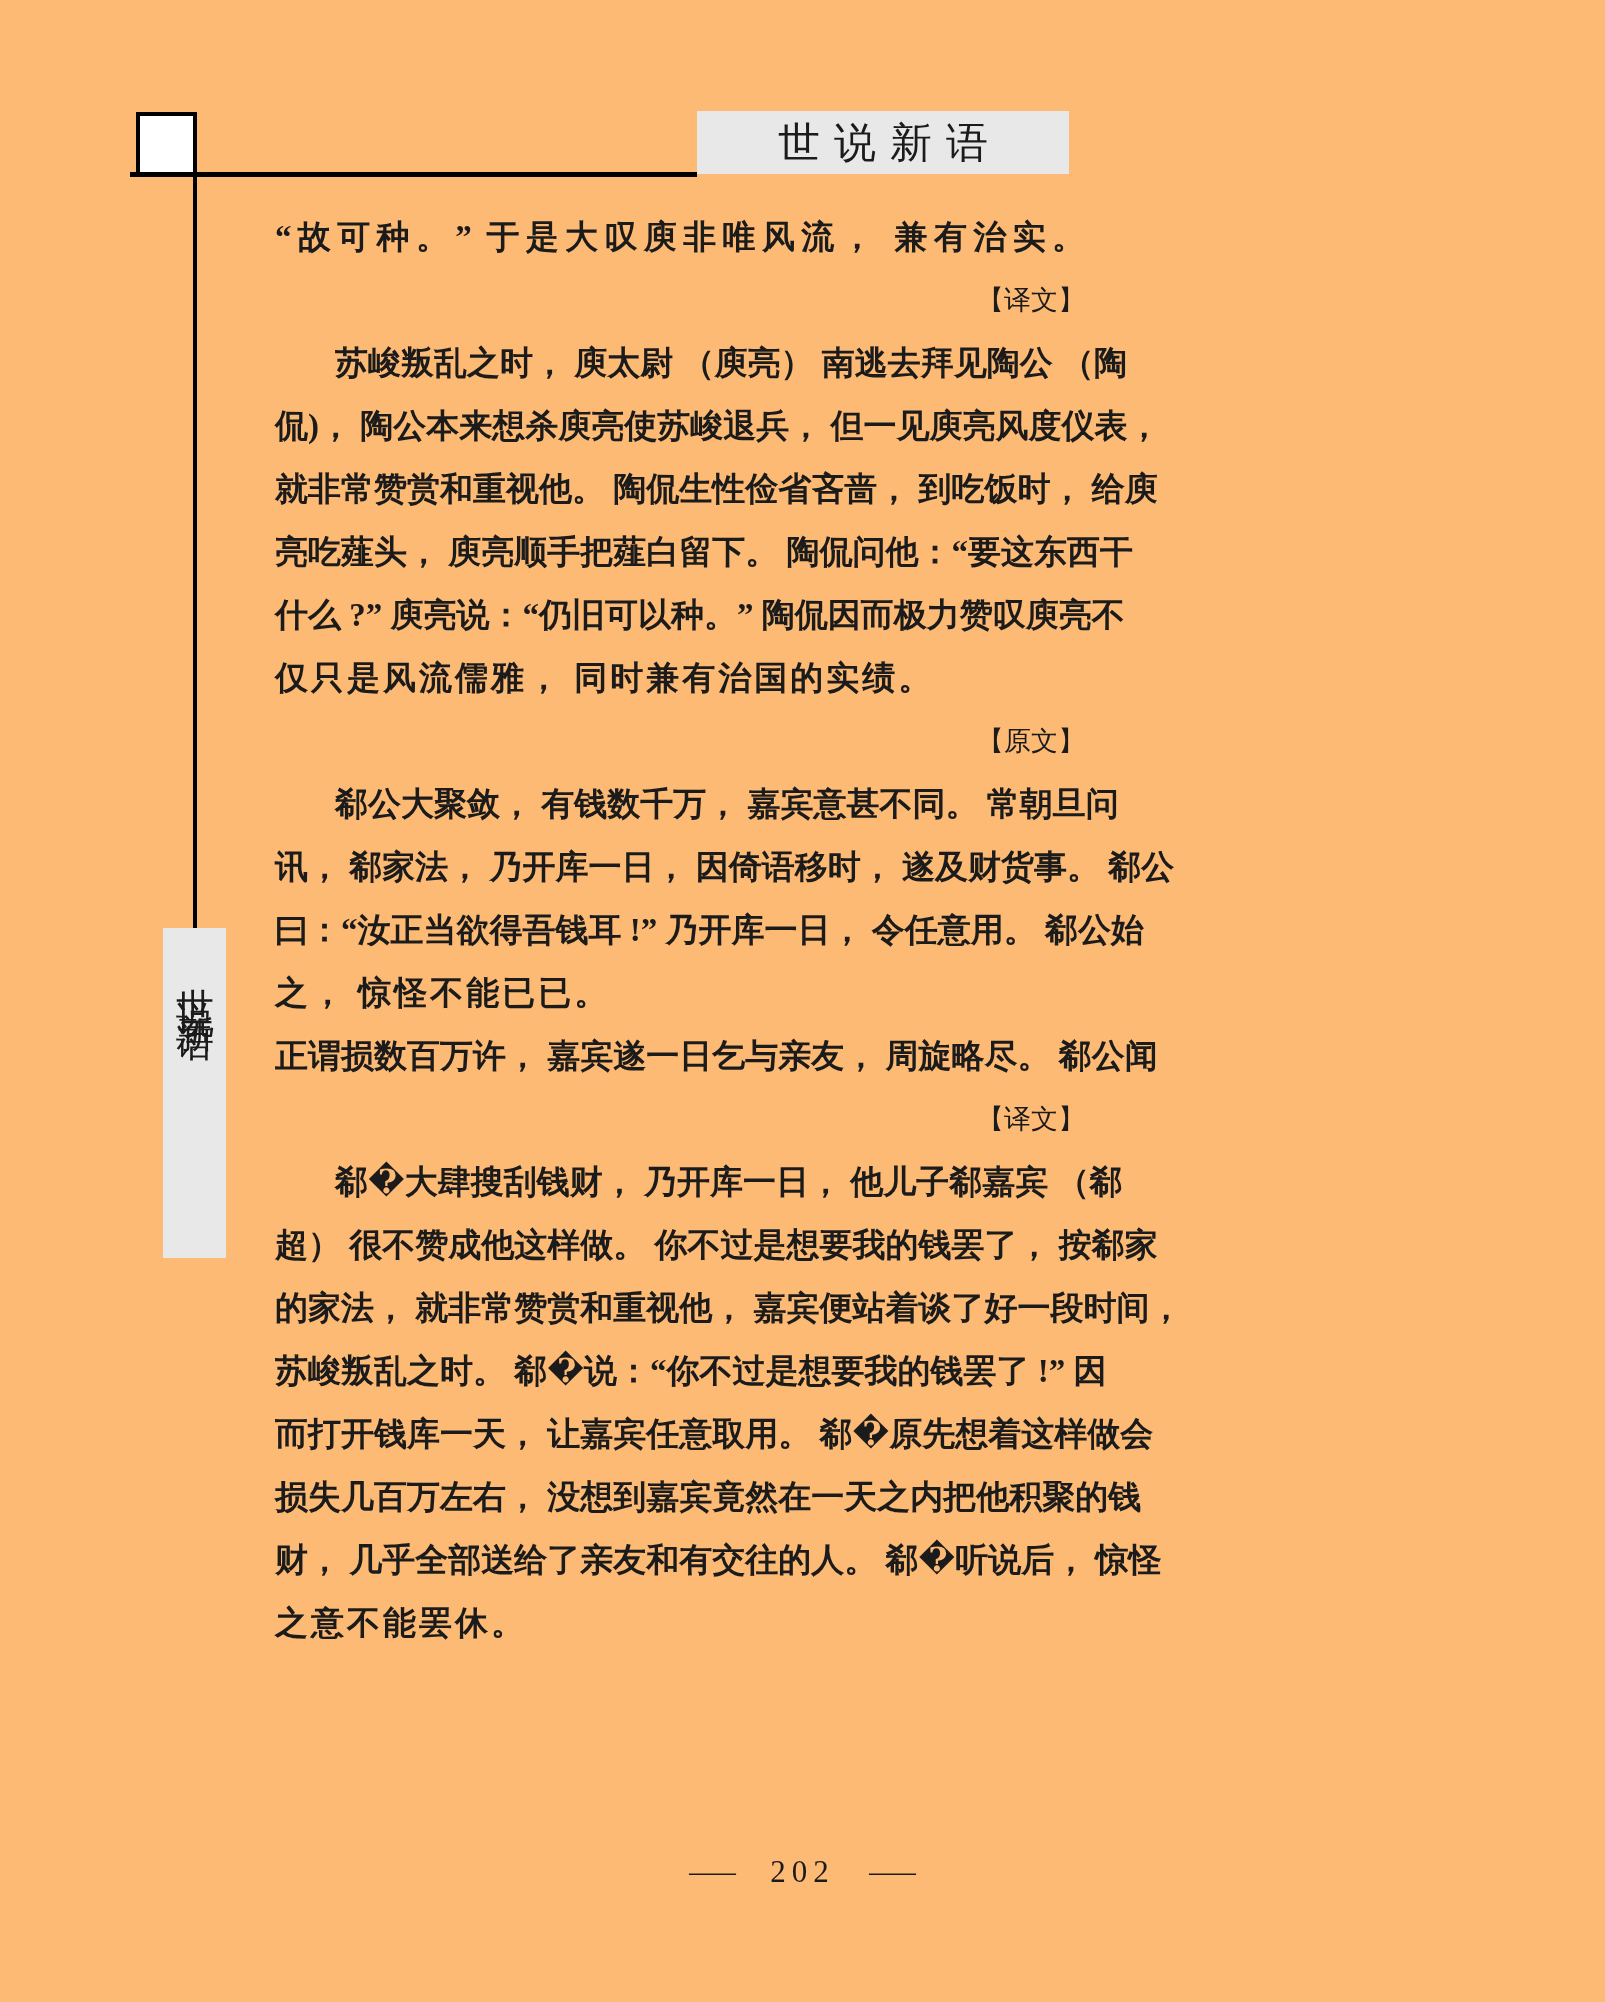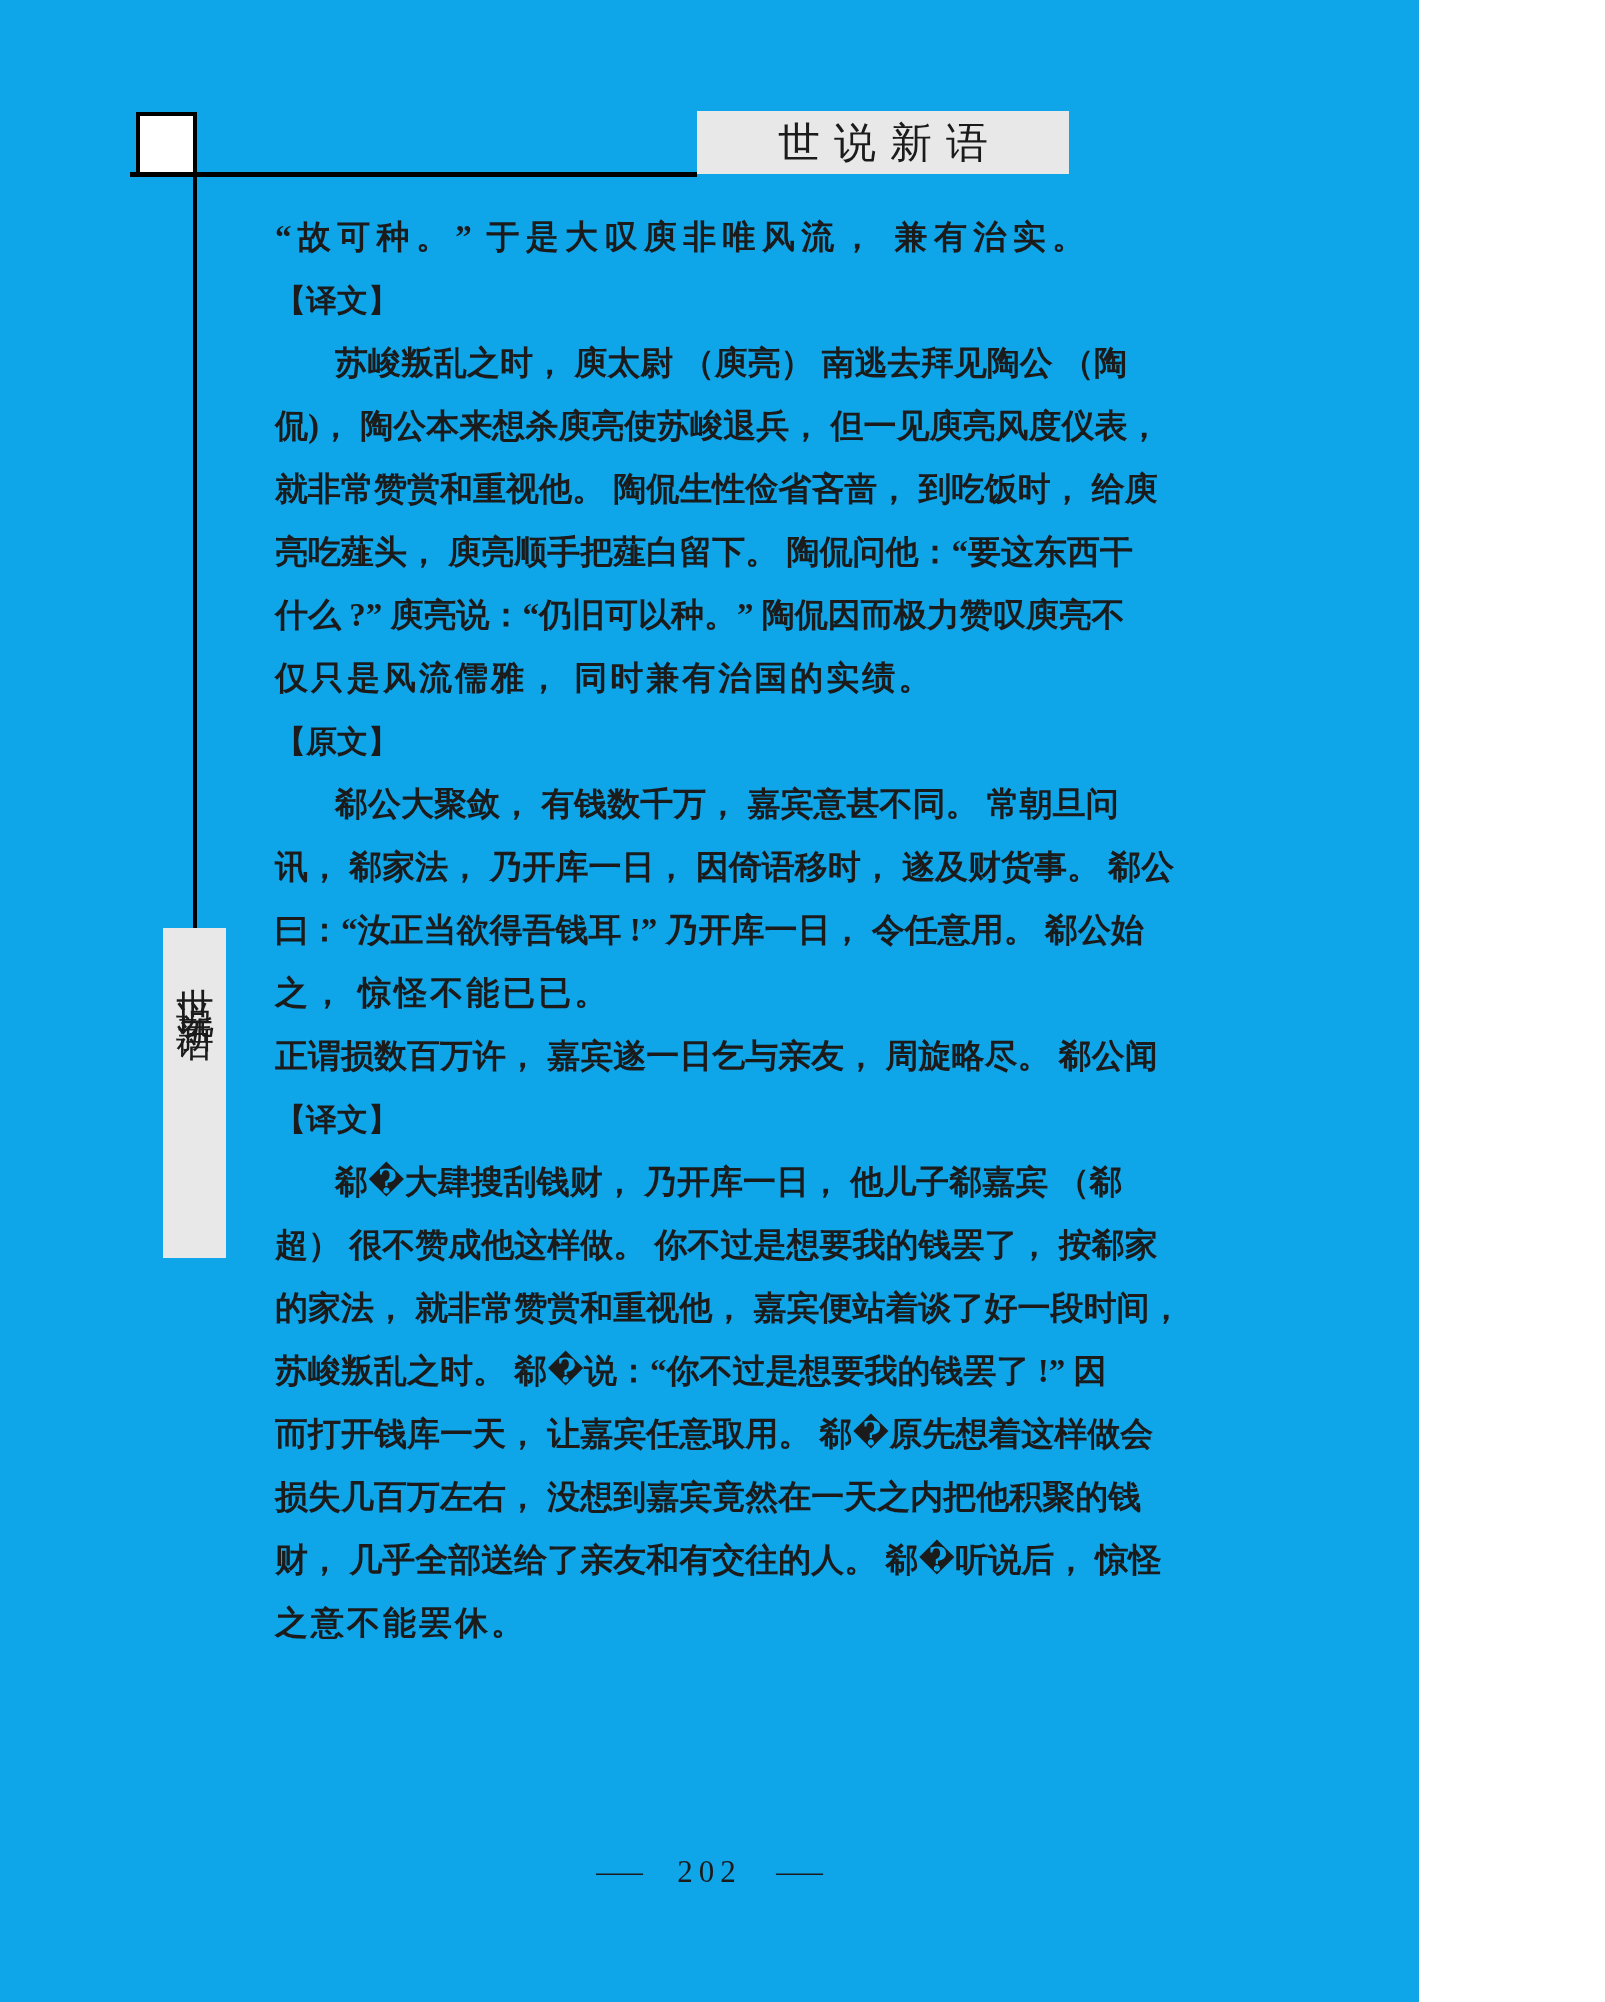--- a/index.html
+++ b/index.html
@@ -1,17 +1,17 @@
 <!DOCTYPE html>
 <html><head>
 <meta charset="utf-8">
 <style>
   html,body { margin:0; padding:0; background:#fff; }
   .page {
-    position:relative; width:1419px; height:2002px; background:#0ea5e9;
+    position:relative; width:1605px; height:2002px; background:#fdba74;
     font-family:"Liberation Serif","DejaVu Serif",serif;
     color:#1b1b1b; overflow:hidden;
   }
   
   .corner-square {
     position:absolute; left:136px; top:112px; width:53px; height:57px;
     border:4px solid #000; background:#fff;
   }
   .vline { position:absolute; left:193px; top:112px; width:4px; height:816px; background:#000; }
   .hrule { position:absolute; left:130px; top:172px; width:567px; height:5px; background:#000; }
@@ -32,22 +32,22 @@
   
   .body-block { position:absolute; left:275px; top:206px; width:810px; }
   .ln {
     height:63px; line-height:63px; font-size:33px;
     text-align:justify; text-align-last:justify; text-justify:inter-character;
     white-space:nowrap; overflow:visible;font-weight:bold;
   }
   .ln.indent { text-indent:60px; }
   .ln.short { text-align-last:left; letter-spacing:3px; }
   .heading {
-    height:63px; line-height:63px; font-size:31px; font-weight:bold;
-    font-family:"Liberation Sans","DejaVu Sans",sans-serif; white-space:nowrap;
+    height:63px; line-height:63px; font-size:27px; font-weight:normal;
+    font-family:"Liberation Sans","DejaVu Sans",sans-serif; white-space:nowrap;text-align:right;
   }
   
   .footer {
     position:absolute; left:0; right:0; top:1842px; height:60px;
     display:flex; align-items:center; justify-content:center; gap:42px;
     font-size:31px;
   }
   .footer .dash { display:inline-block; transform:scaleX(1.5); }
   .footer .num { letter-spacing:6px; }
 </style>

